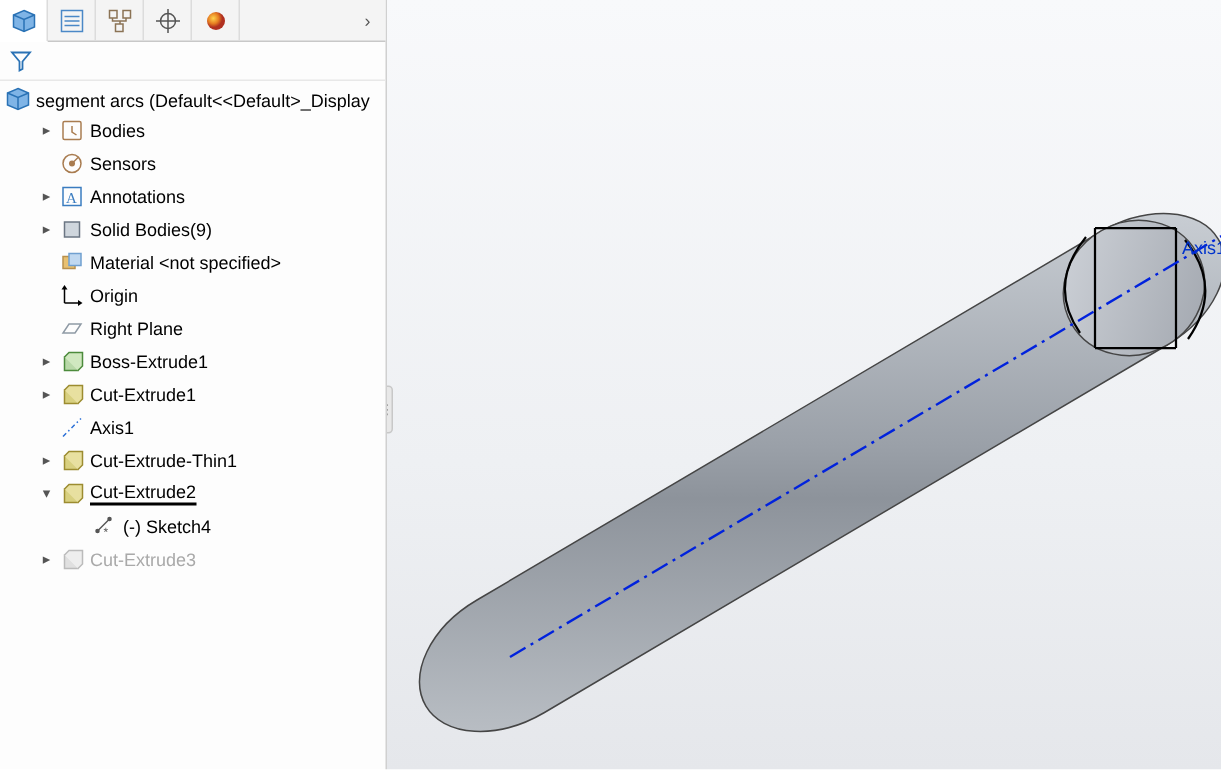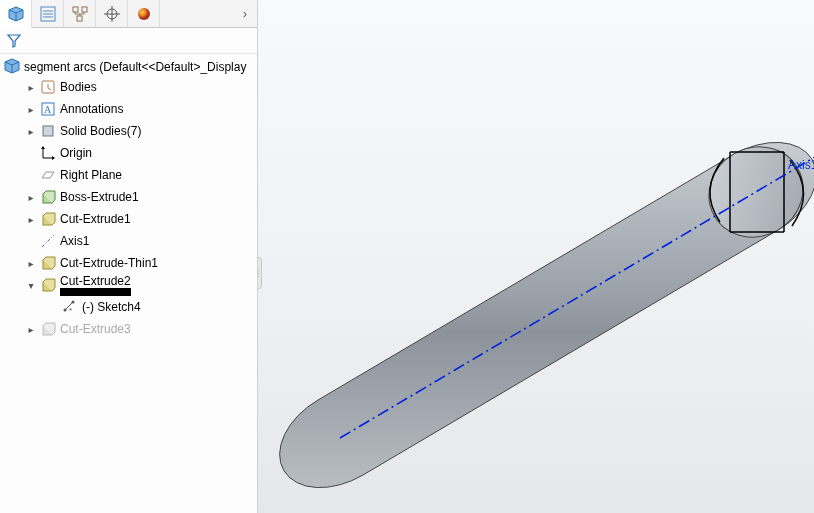--- a/index.html
+++ b/index.html
@@ -85,21 +85,21 @@
     gap: 4px;
     height: 22px;
     padding-left: 6px;
     white-space: nowrap;
     cursor: pointer;
   }
   .tree-row.indent-1 { padding-left: 22px; }
   .tree-row.indent-2 { padding-left: 44px; }
   .tree-row.disabled { color: #a9a9a9; }
   .tree-row.selected .row-label {
-    border-bottom: 8px solid #000000;
+    border-bottom: 2px solid #000000;
   }
   .expander {
     width: 10px;
     display: inline-flex;
     justify-content: center;
     color: #555;
     font-size: 10px;
   }
   .row-label { }
   
@@ -221,37 +221,58 @@
             <span class="expander">▸</span>
             <span class="ico">
               <svg width="16" height="16" viewBox="0 0 16 16">
                 <rect x="2" y="2" width="12" height="12" rx="1" fill="none" stroke="#a97c50"></rect>
                 <path d="M8 5v4l3 2" stroke="#a97c50" fill="none"></path>
               </svg>
             </span>
             <span class="row-label">Bodies</span>
           </div>
           <div class="tree-row indent-1">
+            <span class="expander"></span>
+            <span class="ico">
+              <svg width="16" height="16" viewBox="0 0 16 16">
+                <circle cx="8" cy="8" r="6" fill="none" stroke="#a97c50"></circle>
+                <circle cx="8" cy="8" r="2" fill="#a97c50"></circle>
+                <line x1="8" y1="8" x2="12" y2="4" stroke="#a97c50"></line>
+              </svg>
+            </span>
+            <span class="row-label">Sensors</span>
+          </div>
+          <div class="tree-row indent-1">
             <span class="expander">▸</span>
             <span class="ico">
               <svg width="16" height="16" viewBox="0 0 16 16">
                 <rect x="2" y="2" width="12" height="12" fill="none" stroke="#3a7cc0"></rect>
                 <text x="4" y="12" font-size="10" fill="#3a7cc0" font-family="serif">A</text>
               </svg>
             </span>
             <span class="row-label">Annotations</span>
           </div>
           <div class="tree-row indent-1">
             <span class="expander">▸</span>
             <span class="ico">
               <svg width="16" height="16" viewBox="0 0 16 16">
                 <rect x="3" y="3" width="10" height="10" fill="#cfd6dd" stroke="#6b7683"></rect>
               </svg>
             </span>
-            <span class="row-label">Solid Bodies(7)</span>
+            <span class="row-label">Solid Bodies(9)</span>
+          </div>
+          <div class="tree-row indent-1">
+            <span class="expander"></span>
+            <span class="ico">
+              <svg width="16" height="16" viewBox="0 0 16 16">
+                <rect x="2" y="4" width="8" height="8" fill="#e8c070" stroke="#b8904c"></rect>
+                <rect x="6" y="2" width="8" height="8" fill="#c0d8f0" stroke="#70a0d0"></rect>
+              </svg>
+            </span>
+            <span class="row-label">Material &lt;not specified&gt;</span>
           </div>
           <div class="tree-row indent-1">
             <span class="expander"></span>
             <span class="ico">
               <svg width="16" height="16" viewBox="0 0 16 16">
                 <line x1="3" y1="13" x2="3" y2="3" stroke="#000"></line>
                 <line x1="3" y1="13" x2="13" y2="13" stroke="#000"></line>
                 <polygon points="3,1 1,4 5,4" fill="#000"></polygon>
                 <polygon points="15,13 12,11 12,15" fill="#000"></polygon>
               </svg>

